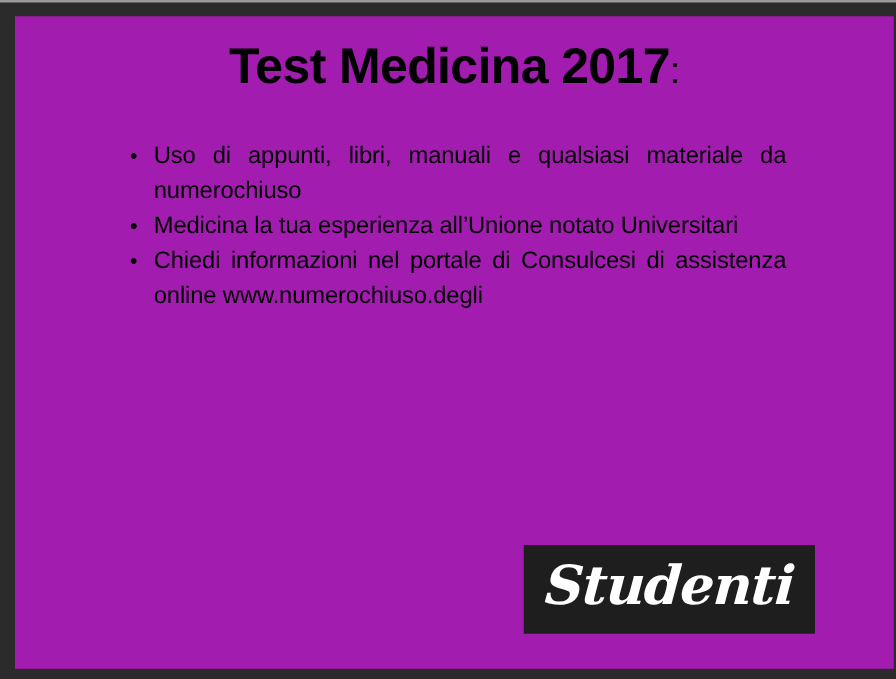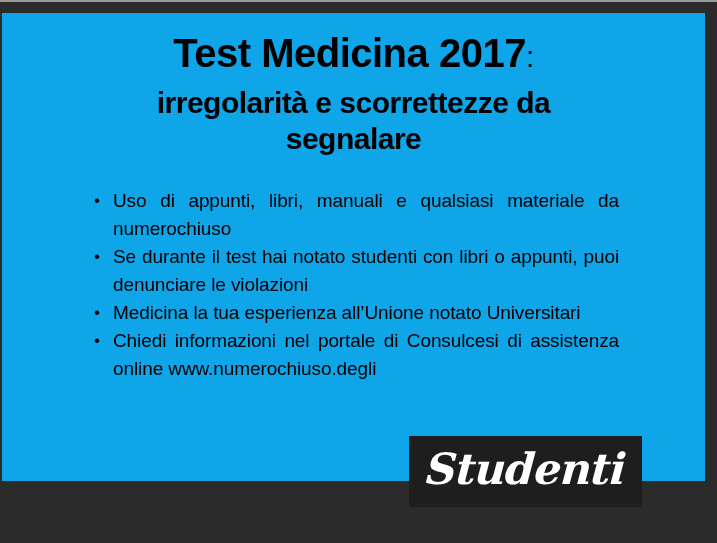--- a/index.html
+++ b/index.html
@@ -12,24 +12,24 @@
   }
   .frame {
     position: absolute;
     inset: 0;
     background: #2b2b2b;
     border-top: 2px solid #9a9a9a;
   }
   .slide {
     position: absolute;
     top: 11px;
-    left: 2px;
+    left: 12px;
     width: 703px;
-    height: 468px;
-    background: #0ea5e9;
+    height: 522px;
+    background: #a21caf;
     color: #000000;
   }
   .title {
     margin-top: 16px;
     text-align: center;
     font-size: 40px;
     font-weight: bold;
     line-height: 48px;
     letter-spacing: -0.5px;
     white-space: nowrap;
@@ -89,27 +89,26 @@
   }
 </style>
 </head>
 <body>
 
 <div class="frame">
   <div class="slide">
 
     <div class="title"><span>Test Medicina 2017</span><span class="colon">:</span></div>
 
-    <div class="subtitle">irregolarità e scorrettezze da segnalare</div>
 
     <ul class="bullets">
 
       <li><span class="marker">•</span><span class="b">Uso</span><span> di appunti, libri, manuali e qualsiasi materiale da numerochiuso</span></li>
 
-      <li><span class="marker">•</span><span>Se durante il test hai notato studenti con libri o appunti, puoi denunciare le violazioni</span></li>
+      <li><span class="marker">•</span></li>
 
       <li><span class="marker">•</span><span class="b">Medicina la tua esperienza</span><span> all’Unione notato Universitari</span></li>
 
       <li><span class="marker">•</span><span>Chiedi informazioni nel portale di Consulcesi di assistenza online </span><span class="b">www.numerochiuso.degli</span></li>
 
     </ul>
 
     <div class="logo">
       <span class="logo-text">Studenti</span>
     </div>

